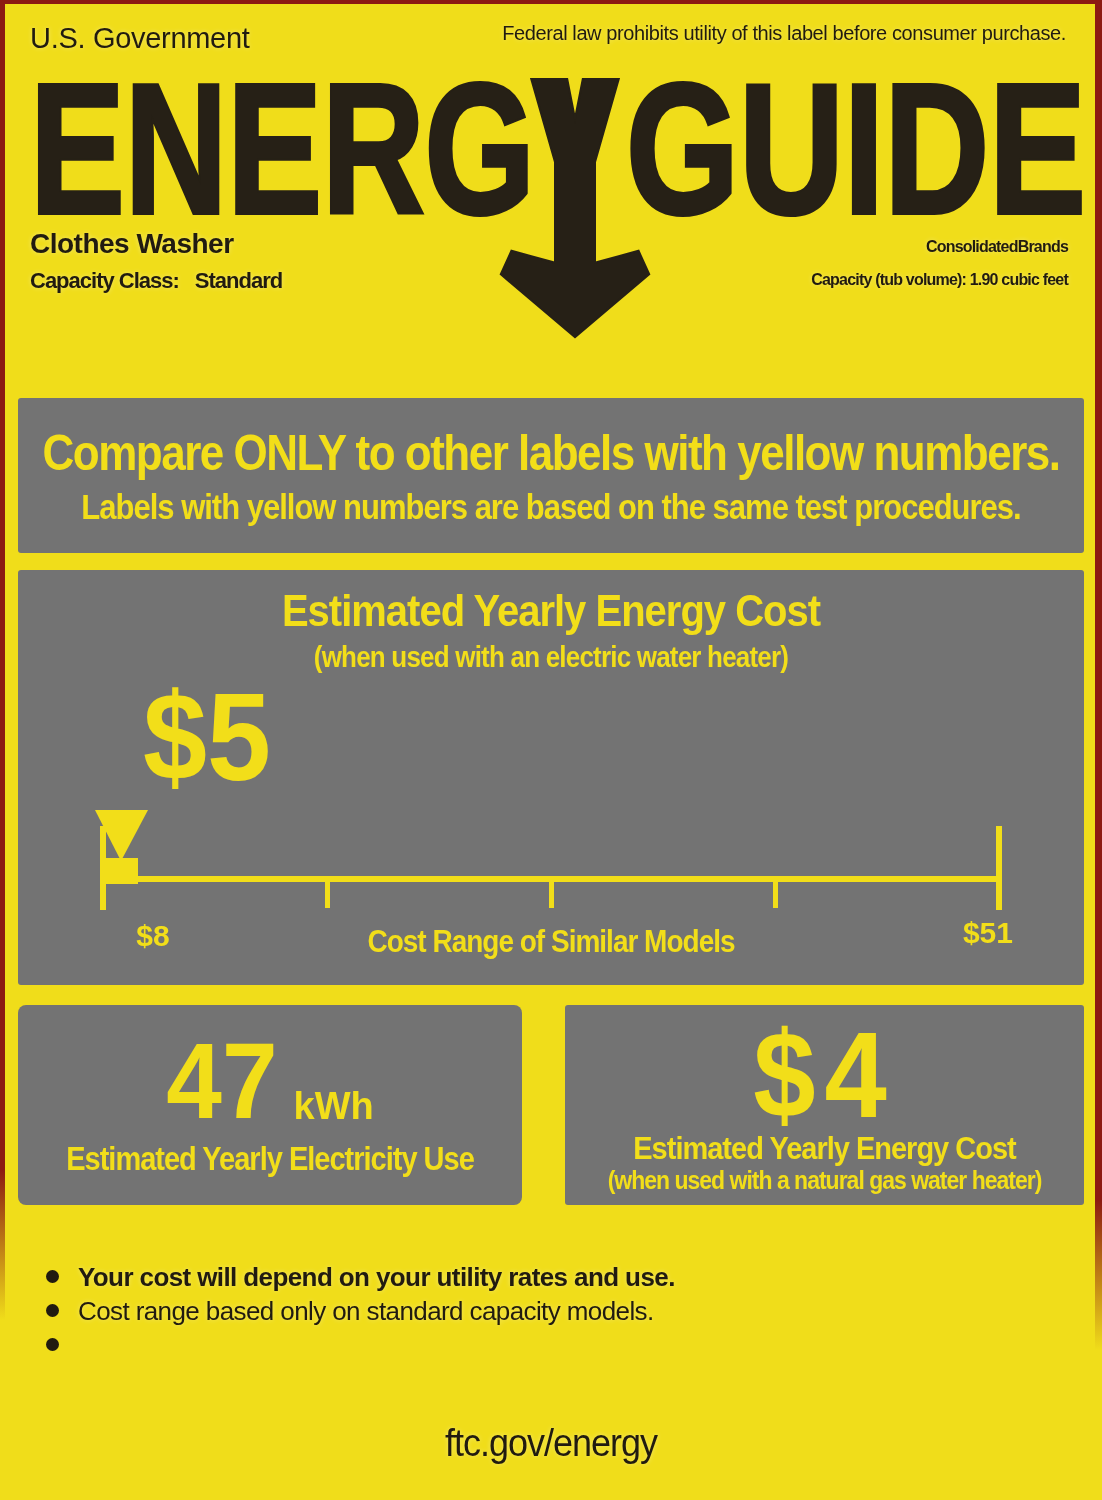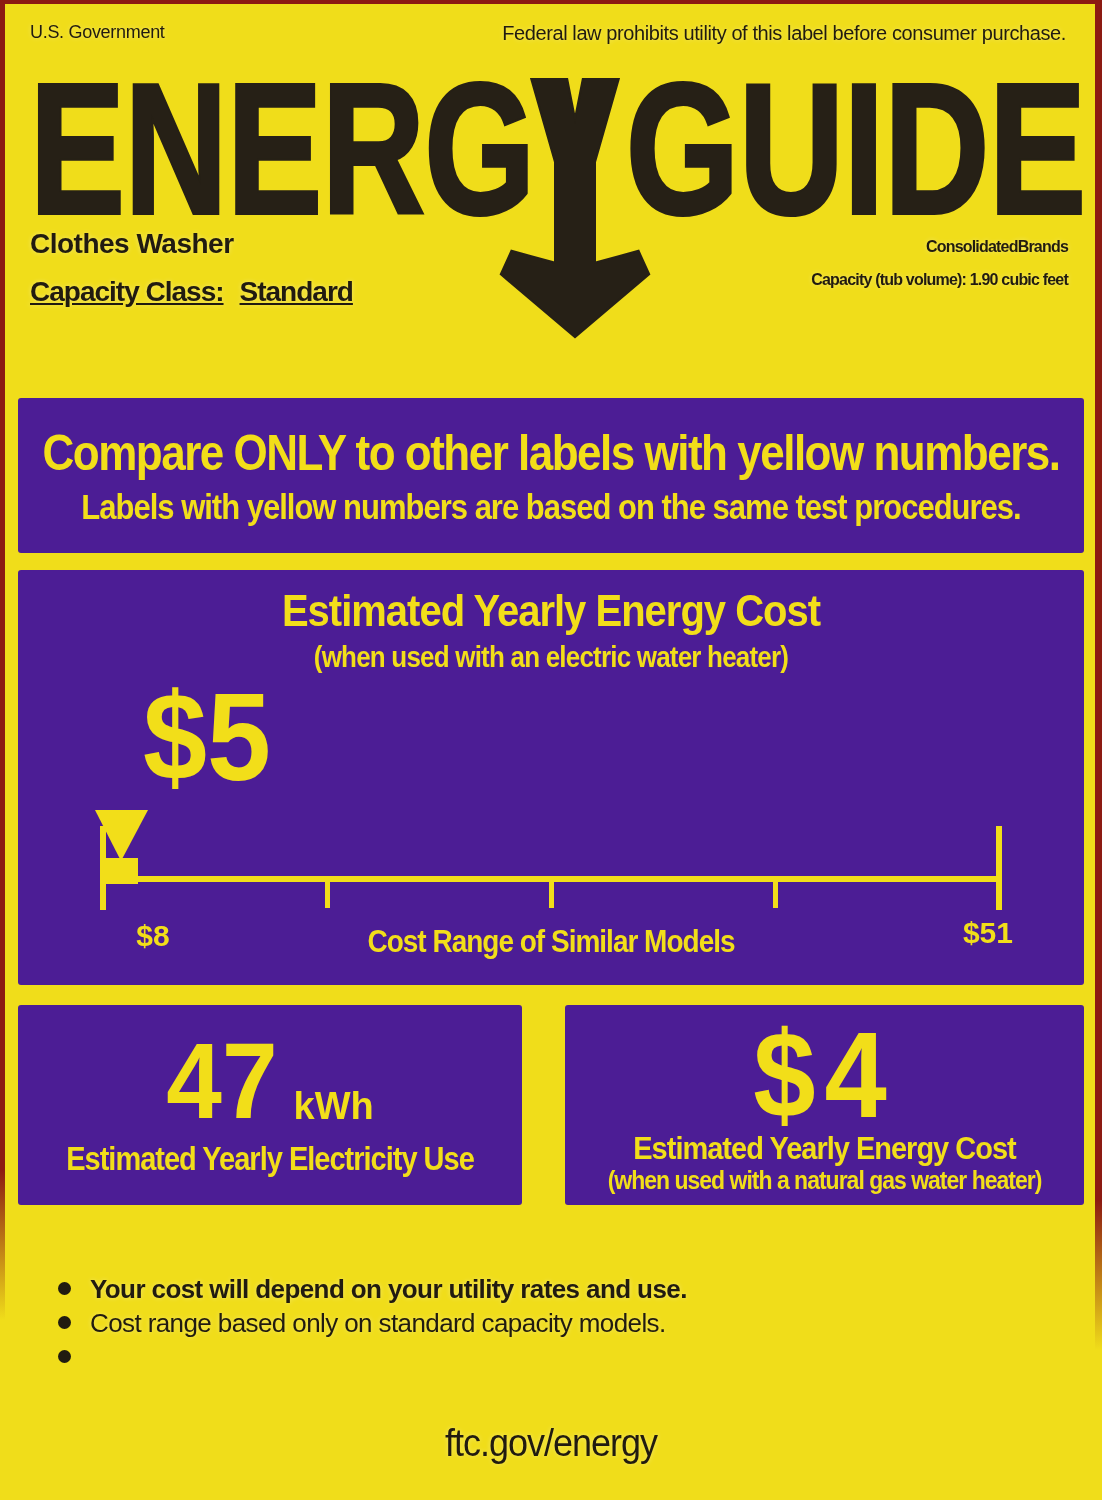--- a/index.html
+++ b/index.html
@@ -10,57 +10,57 @@
   .edge-top{position:absolute;left:0;top:0;width:1102px;height:4px;background:#8C1A12;z-index:30;}
   .edge-left{position:absolute;left:0;top:0;width:5px;height:1500px;z-index:30;
     background:linear-gradient(180deg,#8C1A12 0%,#8C1A12 78%,rgba(140,26,18,0) 88%);}
   .edge-right{position:absolute;right:0;top:0;width:7px;height:1500px;z-index:30;
     background:linear-gradient(180deg,#8C1A12 0%,#8C1A12 80%,rgba(140,26,18,0) 90%);}
 
   .dark{color:#211B10;}
   .halo{text-shadow:0 0 5px rgba(255,255,255,0.35);}
   .yel{color:#F2DE19;}
 
-  .gov{position:absolute;left:30px;top:22px;font-size:18px;letter-spacing:-0.3px;}
+  .gov{position:absolute;left:30px;top:22px;font-size:29px;letter-spacing:-0.3px;}
   .federal{position:absolute;right:36px;top:22px;font-size:20px;letter-spacing:-0.4px;}
 
   .logo{position:absolute;left:26px;top:78px;width:1062px;height:262px;}
 
   .product-type{position:absolute;left:30px;top:228px;font-size:28px;font-weight:bold;letter-spacing:-0.5px;}
-  .cap-class{position:absolute;left:30px;top:276px;font-size:28px;font-weight:bold;letter-spacing:-1px;text-decoration:underline;}
+  .cap-class{position:absolute;left:30px;top:268px;font-size:22px;font-weight:bold;letter-spacing:-1px;}
   .cap-class .val{margin-left:16px;}
 
   .brand-block{position:absolute;right:34px;top:230px;text-align:right;font-size:16px;font-weight:bold;line-height:33px;letter-spacing:-0.8px;}
 
-  .panel{position:absolute;background:#4c1d95;border-radius:3px;}
+  .panel{position:absolute;background:#737373;border-radius:3px;}
   .compare{left:18px;top:398px;width:1066px;height:155px;text-align:center;}
   .cmp1{margin-top:30px;font-size:44px;font-weight:bold;letter-spacing:-1.5px;transform:scaleY(1.14);}
   .cmp2{margin-top:12px;font-size:31px;font-weight:bold;letter-spacing:-1px;transform:scaleY(1.12);}
 
   .main-panel{left:18px;top:570px;width:1066px;height:415px;}
   .mp-title{position:absolute;left:0;right:0;top:18px;text-align:center;font-size:40px;font-weight:bold;letter-spacing:-1px;transform:scaleY(1.12);}
   .mp-sub{position:absolute;left:0;right:0;top:72px;text-align:center;font-size:26px;font-weight:bold;letter-spacing:-0.8px;transform:scaleY(1.15);}
   .mp-value{position:absolute;left:125px;top:105px;font-size:115px;font-weight:bold;line-height:1;transform:scaleY(1.08);transform-origin:left top;}
   .scale-svg{position:absolute;left:0;top:0;width:1066px;height:415px;}
   .scale-min{position:absolute;left:95px;width:80px;top:349px;text-align:center;font-size:30px;font-weight:bold;}
   .scale-max{position:absolute;left:915px;width:80px;top:346px;text-align:right;font-size:30px;font-weight:bold;}
   .scale-cap{position:absolute;left:0;right:0;top:356px;text-align:center;font-size:28px;font-weight:bold;letter-spacing:-1px;transform:scaleY(1.15);}
 
-  .kwh-panel{left:18px;top:1005px;width:504px;height:200px;text-align:center;}
+  .kwh-panel{left:18px;top:1005px;width:504px;height:200px;text-align:center;border-radius:8px;}
   .kwh-row{display:flex;justify-content:center;align-items:baseline;padding-top:34px;}
   .kwh-val{font-size:100px;font-weight:bold;line-height:0.9;transform:scaleY(1.08);transform-origin:center bottom;}
   .kwh-unit{font-size:38px;font-weight:bold;margin-left:16px;}
   .kwh-cap{margin-top:14px;font-size:29px;font-weight:bold;letter-spacing:-1px;transform:scaleY(1.12);}
 
   .gas-panel{left:565px;top:1005px;width:519px;height:200px;text-align:center;}
   .gas-val{padding-top:14px;font-size:112px;font-weight:bold;line-height:0.9;letter-spacing:0.08em;transform:scaleY(1.10);transform-origin:center top;}
   .gas-cap{margin-top:12px;font-size:29px;font-weight:bold;letter-spacing:-1px;transform:scaleY(1.1);}
   .gas-sub{margin-top:2px;font-size:23px;font-weight:bold;letter-spacing:-1px;transform:scaleY(1.1);}
 
-  .footnotes{position:absolute;left:44px;top:1260px;width:955px;margin:12px;padding:0;list-style:none;}
+  .footnotes{position:absolute;left:44px;top:1260px;width:955px;margin:0;padding:0;list-style:none;}
   .footnotes li{position:relative;padding-left:34px;font-size:26px;line-height:34px;letter-spacing:-0.6px;}
   .footnotes li.b{font-weight:bold;}
   .fn-dot{position:absolute;left:2px;top:10px;width:13px;height:13px;border-radius:50%;background:#211B10;}
 
   .website{position:absolute;left:0;right:0;top:1422px;text-align:center;font-size:36px;letter-spacing:-1px;transform:scaleY(1.1);}
 </style>
 </head>
 <body>
 
 <div id="label">

